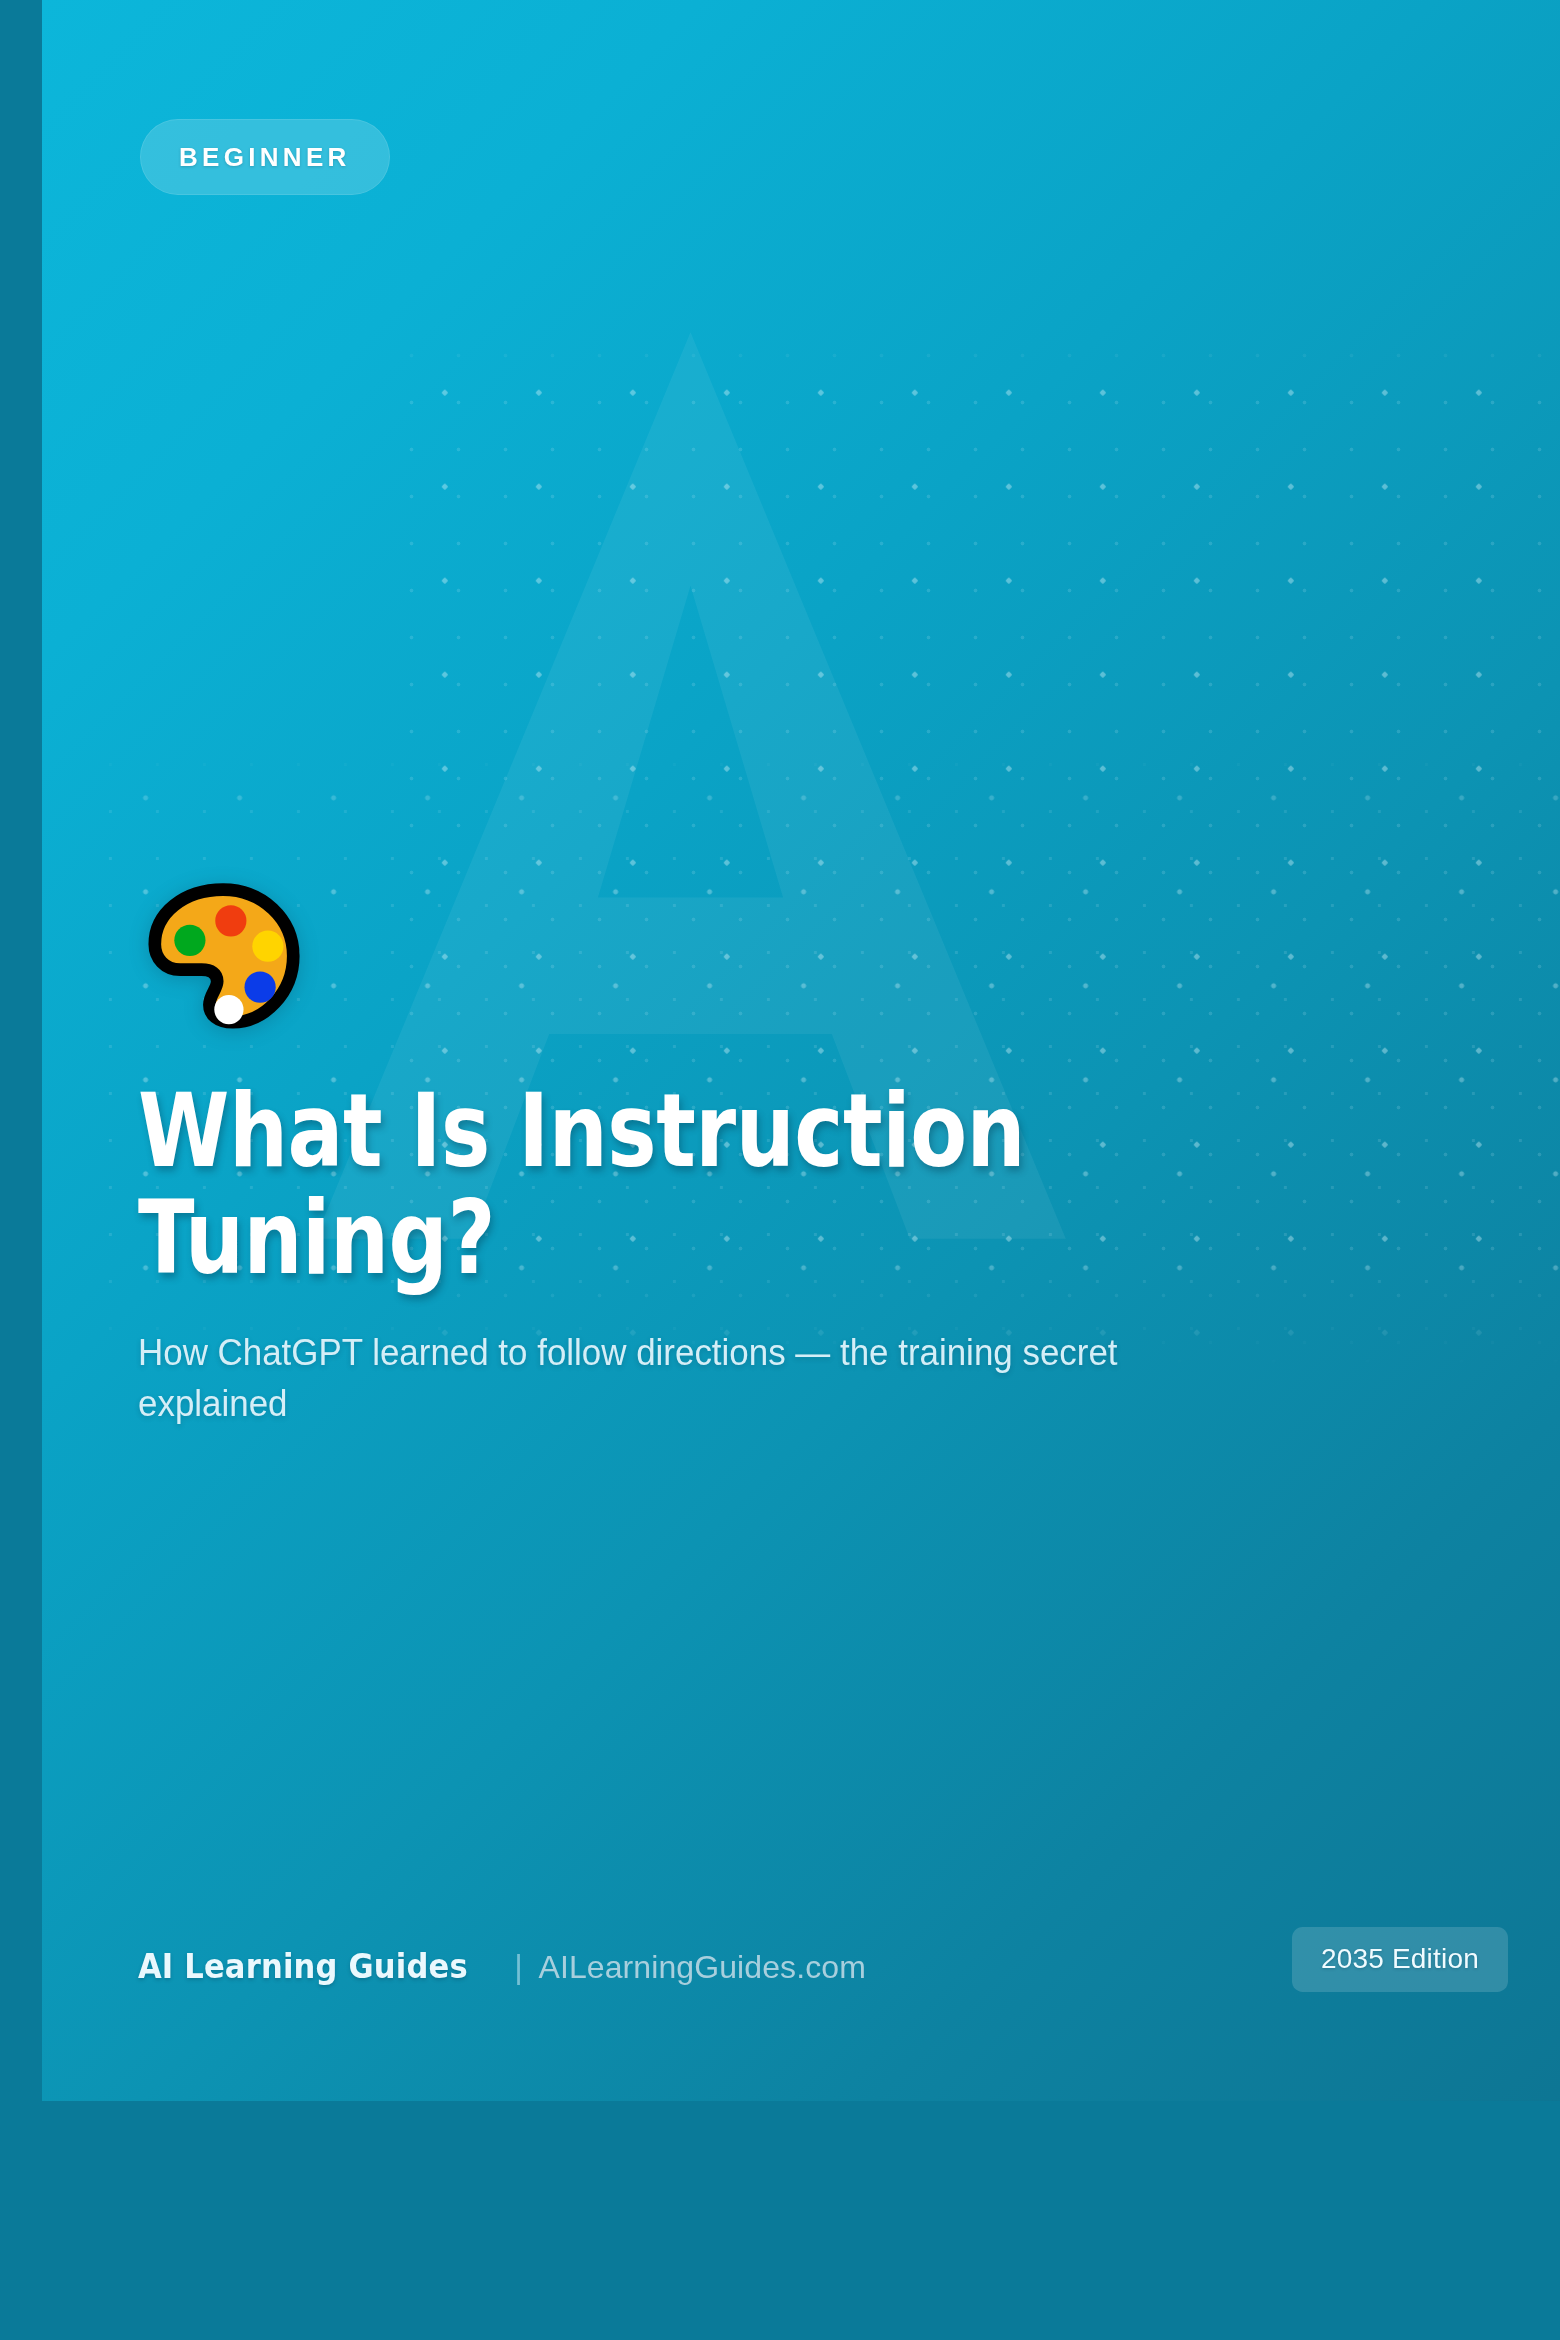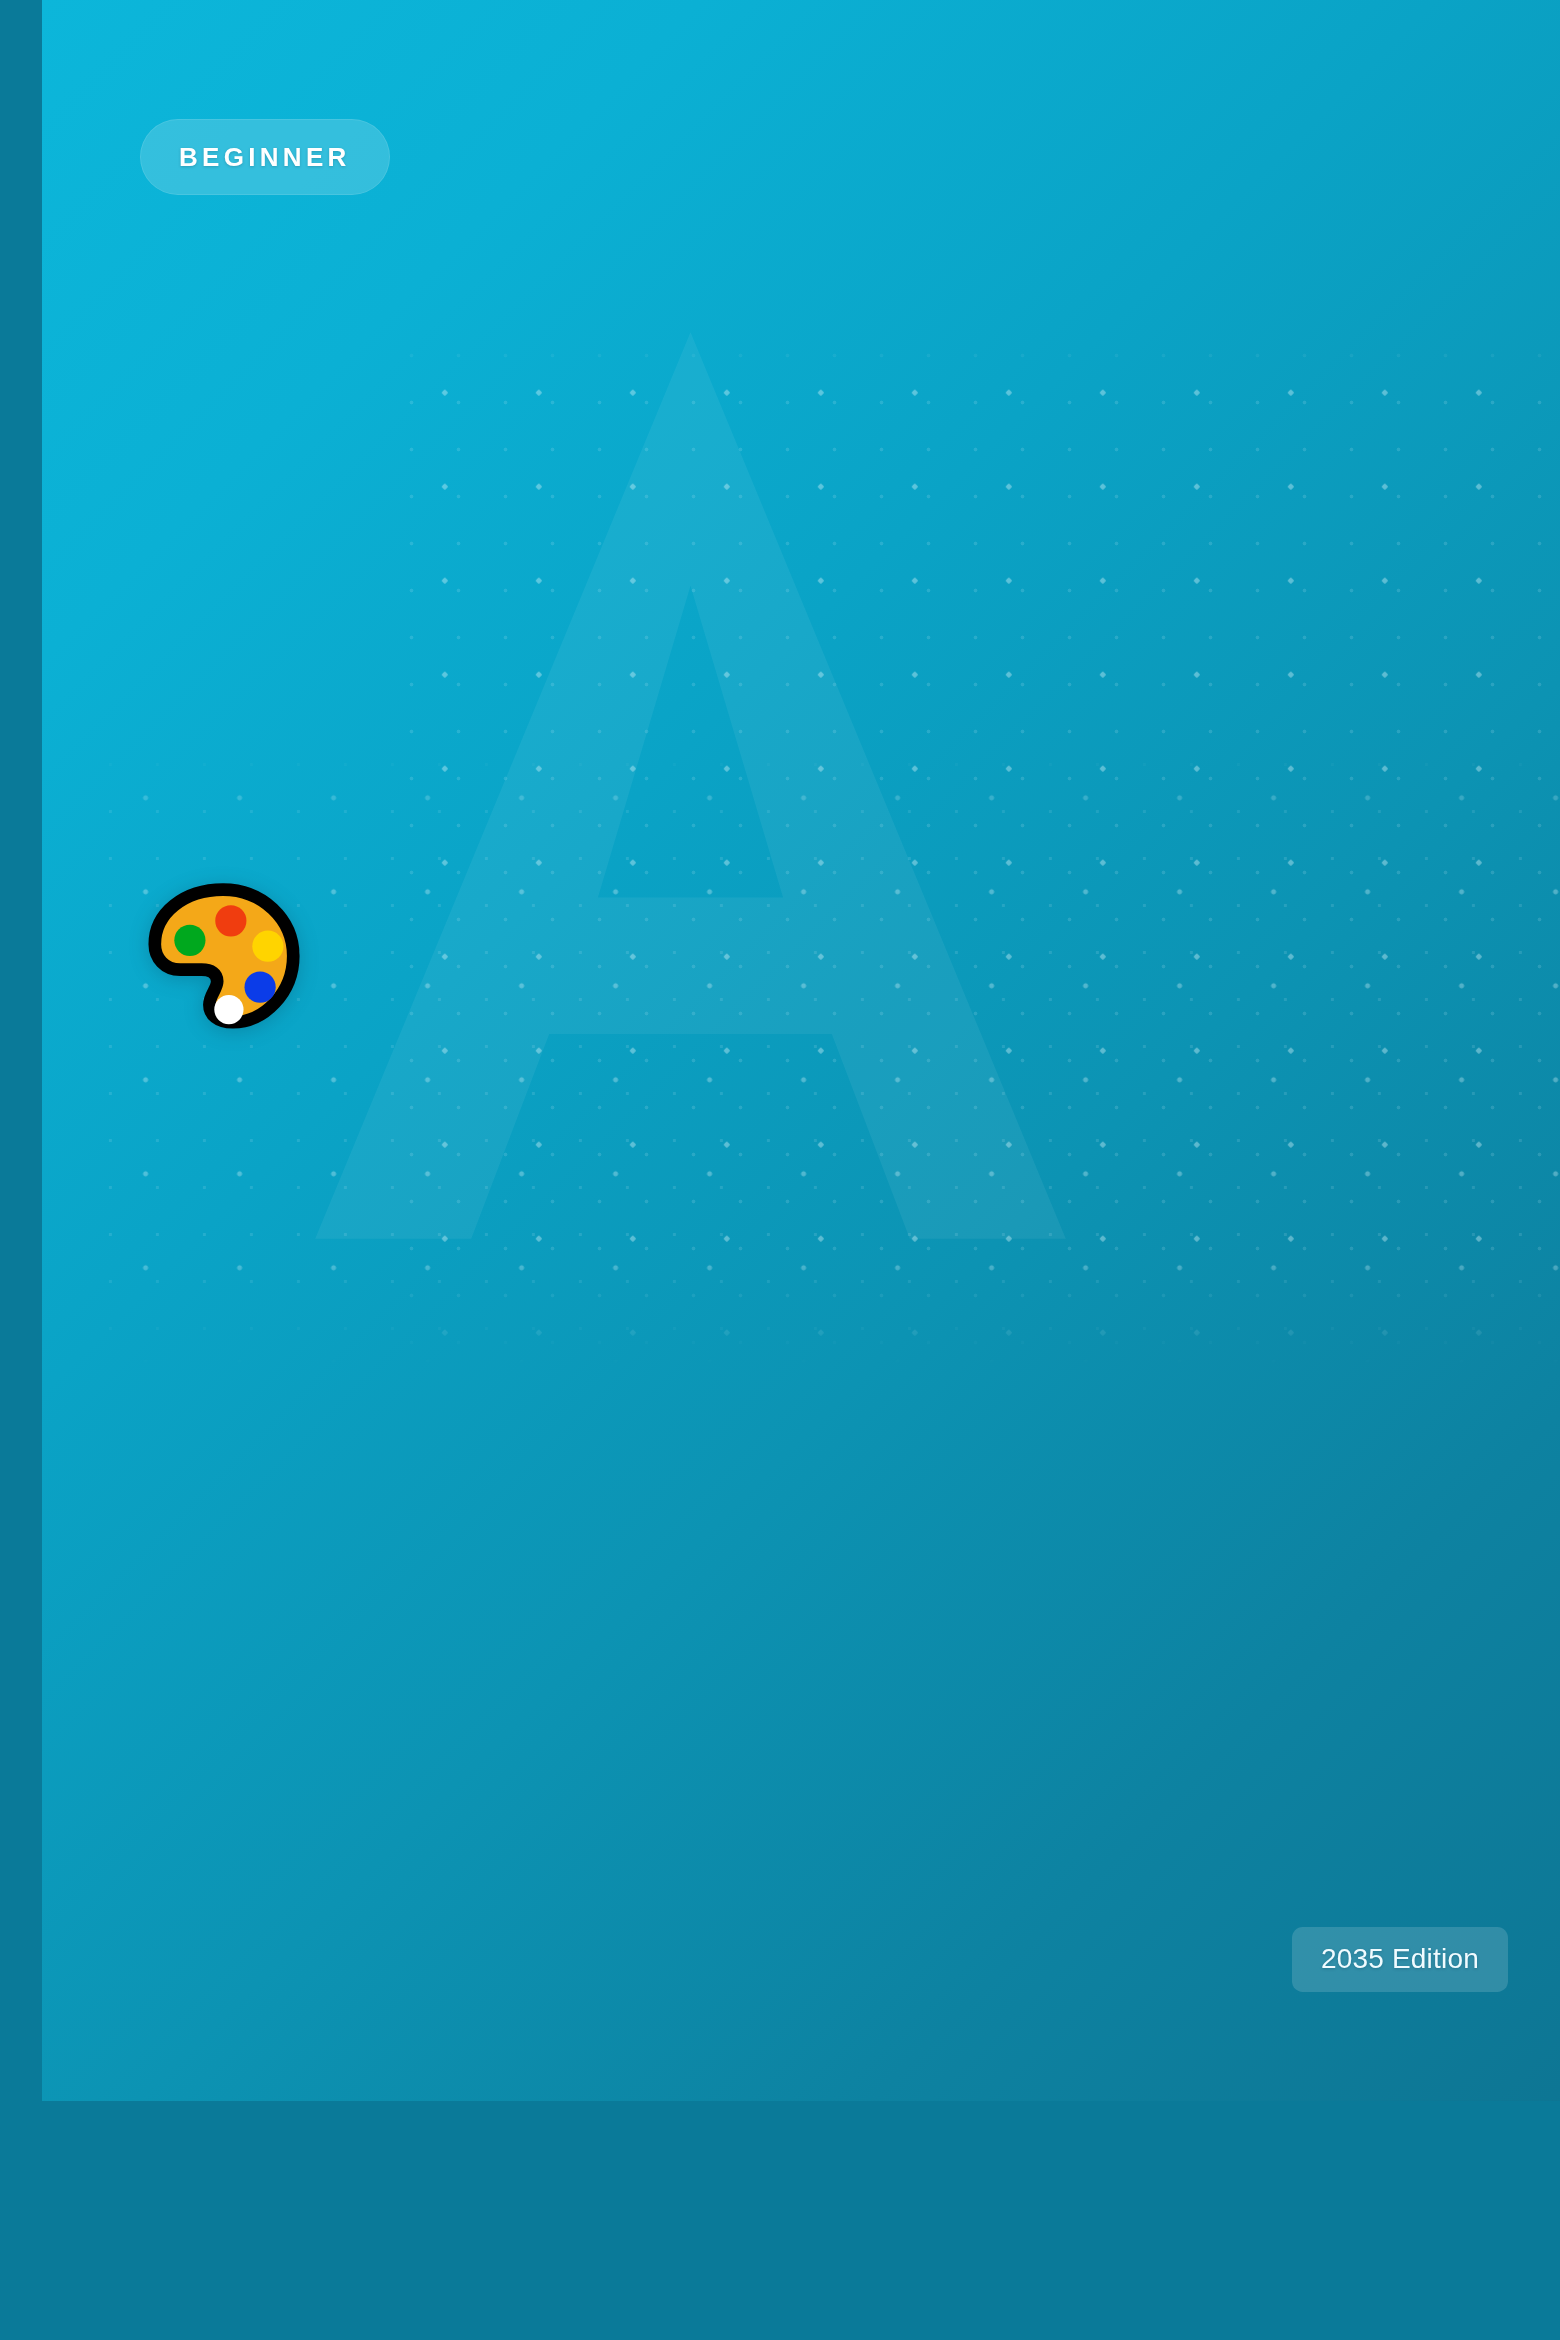--- a/index.html
+++ b/index.html
@@ -191,20 +191,30 @@
                C 18 96 8 84 8 70
                C 8 38 38 14 78 14 Z" fill="#f4a818" stroke="#000000" stroke-width="13" stroke-linejoin="round"></path>
       <circle cx="86" cy="46" r="16" fill="#f03d0f"></circle>
       <circle cx="44" cy="66" r="16" fill="#00a81e"></circle>
       <circle cx="124" cy="72" r="16" fill="#ffd400"></circle>
       <circle cx="116" cy="114" r="16" fill="#0b3ce8"></circle>
       <circle cx="84" cy="137" r="15" fill="#ffffff"></circle>
     </svg>
   </div>
 
-
+  <div id="title-block">
+    <h1 id="cover-title">What Is Instruction
+Tuning?</h1>
+    <p id="cover-subtitle">How ChatGPT learned to follow directions — the training secret explained</p>
+  </div>
+
+  <div id="footer">
+    <span id="brand-name">AI Learning Guides</span>
+    <span id="footer-sep">|</span>
+    <span id="brand-url">AILearningGuides.com</span>
+  </div>
 
   <div id="edition-badge">
     <span>2035 Edition</span>
   </div>
 
 </div>
 
 
 </body></html>

